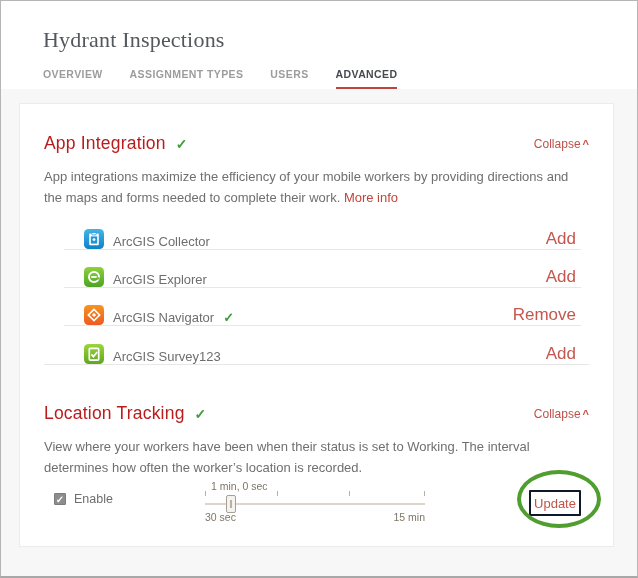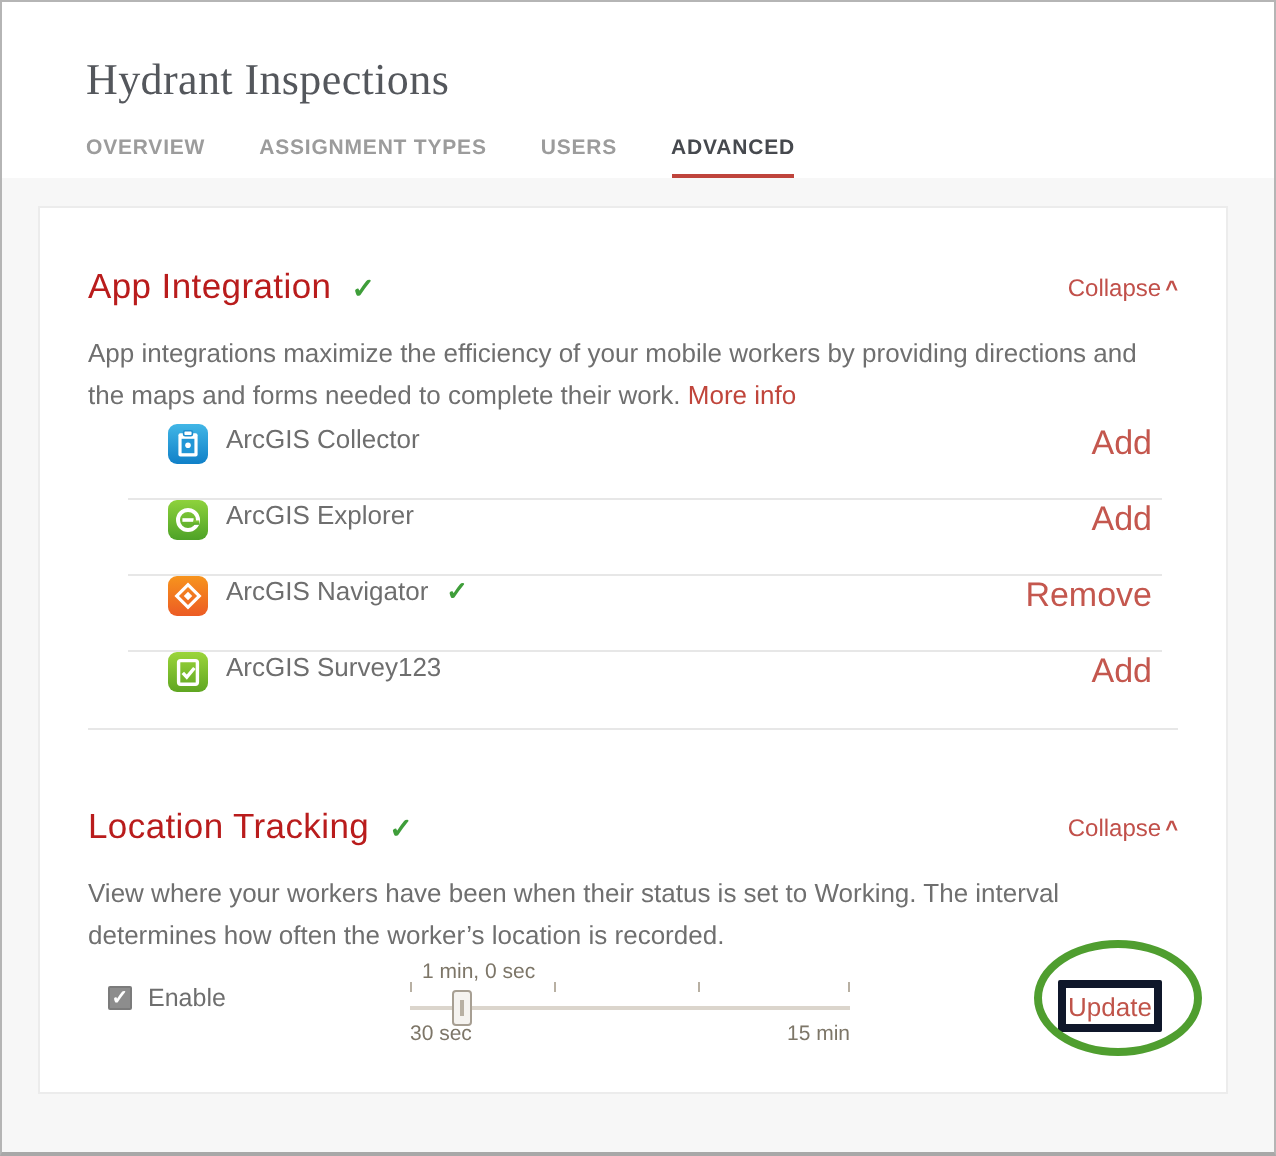--- a/index.html
+++ b/index.html
@@ -25,21 +25,21 @@
   .sec1 .section-header { padding-top:29px; }
   .sec2 .section-header { padding-top:38px; }
   .section-title { font-size:17.5px; font-weight:500; color:#b91c1c; letter-spacing:.2px; }
   .check-icon { color:#3f9e3a; font-weight:700; font-size:14px; margin-left:10px; }
   .collapse-link { margin-left:auto; font-size:12px; color:#c1504a; cursor:pointer; }
   .collapse-link .caret { font-weight:700; font-size:11px; margin-left:2px; }
   .section-desc { margin-top:12px; font-size:13px; line-height:21px; color:#6f6f6f; max-width:556px; }
   .more-info { color:#c0453b; cursor:pointer; }
   
   .app-list { margin:4px 8px 0 20px; }
-  .app-row { display:flex; align-items:flex-start; height:38px; border-bottom:1px solid #e7e7e7;padding-left:20px; }
+  .app-row { display:flex; align-items:flex-end; height:38px; border-bottom:1px solid #e7e7e7;padding-left:20px; }
   .app-row:last-child { border-bottom:none; }
   .app-icon { width:20px; height:20px; margin-right:9px; flex:0 0 20px; }
   .app-icon svg { display:block; width:20px; height:20px; }
   .app-name { font-size:13px; color:#6e6e6e; }
   .row-check { color:#3f9e3a; font-weight:700; font-size:13px; margin-left:9px; }
   .app-action { margin-left:auto; font-size:17px; color:#c4574e; padding-right:5px; cursor:pointer; }
   .divider { border-top:1px solid #e7e7e7; }
   
   .control-row { position:relative; height:62px; margin-top:2px; }
   .enable-wrap { position:absolute; left:10px; top:12px; display:flex; align-items:center; cursor:pointer; }
@@ -59,21 +59,21 @@
     background:#f5f3f0; border:1px solid #a79f93; border-radius:2px; cursor:pointer;
   }
   .slider-handle::after {
     content:""; display:block; width:2px; height:8px; background:#b8b0a3; margin:4px auto 0;
   }
   .slider-min { position:absolute; top:31px; left:0; font-size:10.5px; color:#7d7668; }
   .slider-max { position:absolute; top:31px; right:0; font-size:10.5px; color:#7d7668; }
   
   .update-btn {
     position:absolute; top:10px; right:8px; width:52px; height:26px;
-    background:#fff; border:4px solid #0f172a; border-radius:1px; color:#c0544a;
+    background:#fff; border:2px solid #0f172a; border-radius:1px; color:#c0544a;
     font-size:13px; display:flex; align-items:center; justify-content:center; cursor:pointer;
     font-family:"Liberation Sans", sans-serif;
   }
   .annotation-ellipse {
     position:absolute; top:-10px; right:-12px; width:84px; height:58px;
     border:4px solid #4f9e2f; border-radius:50%; pointer-events:none;
   }
 </style>
 </head>
 <body>

